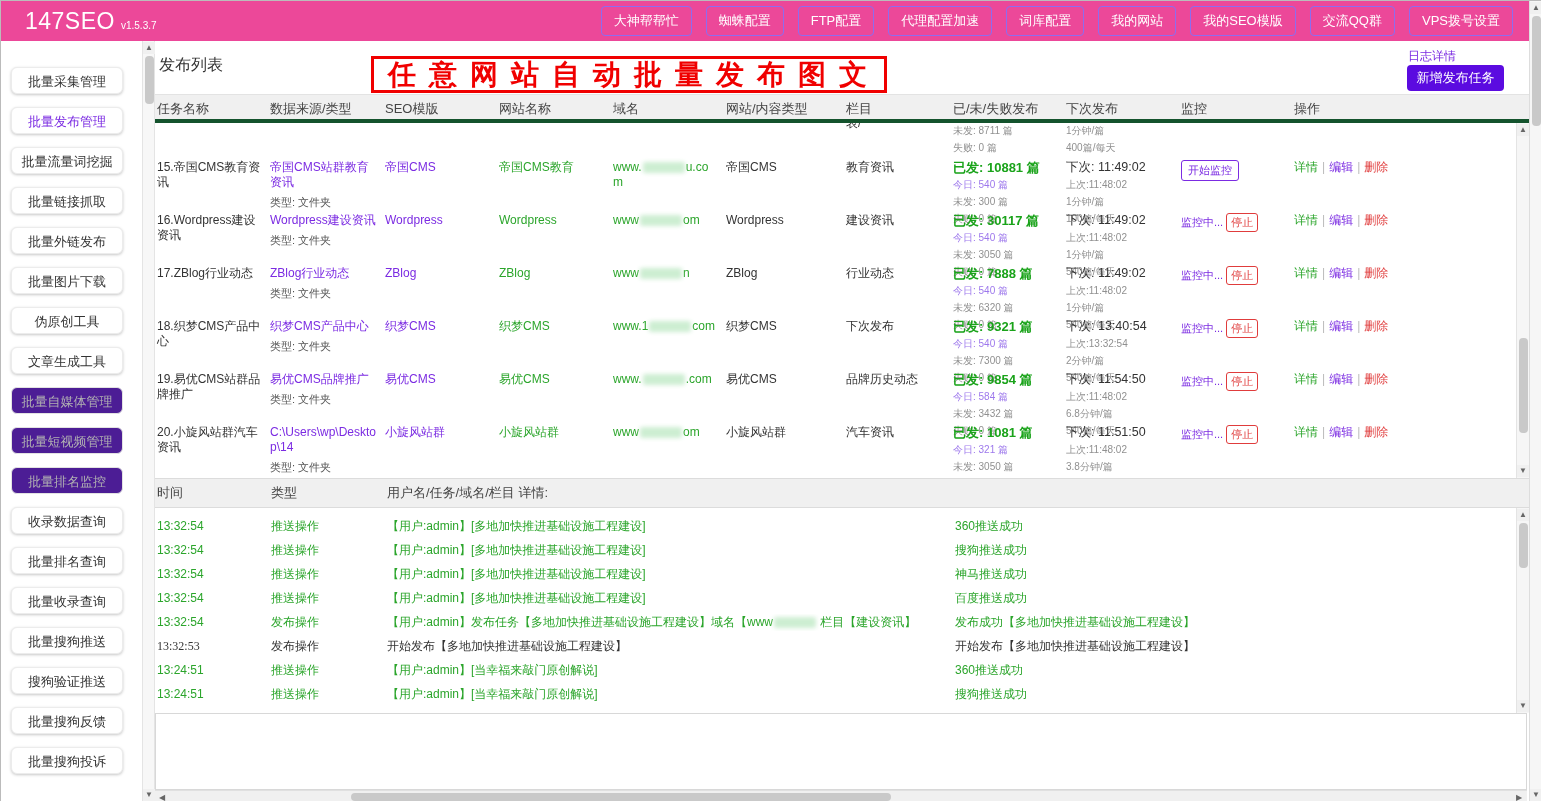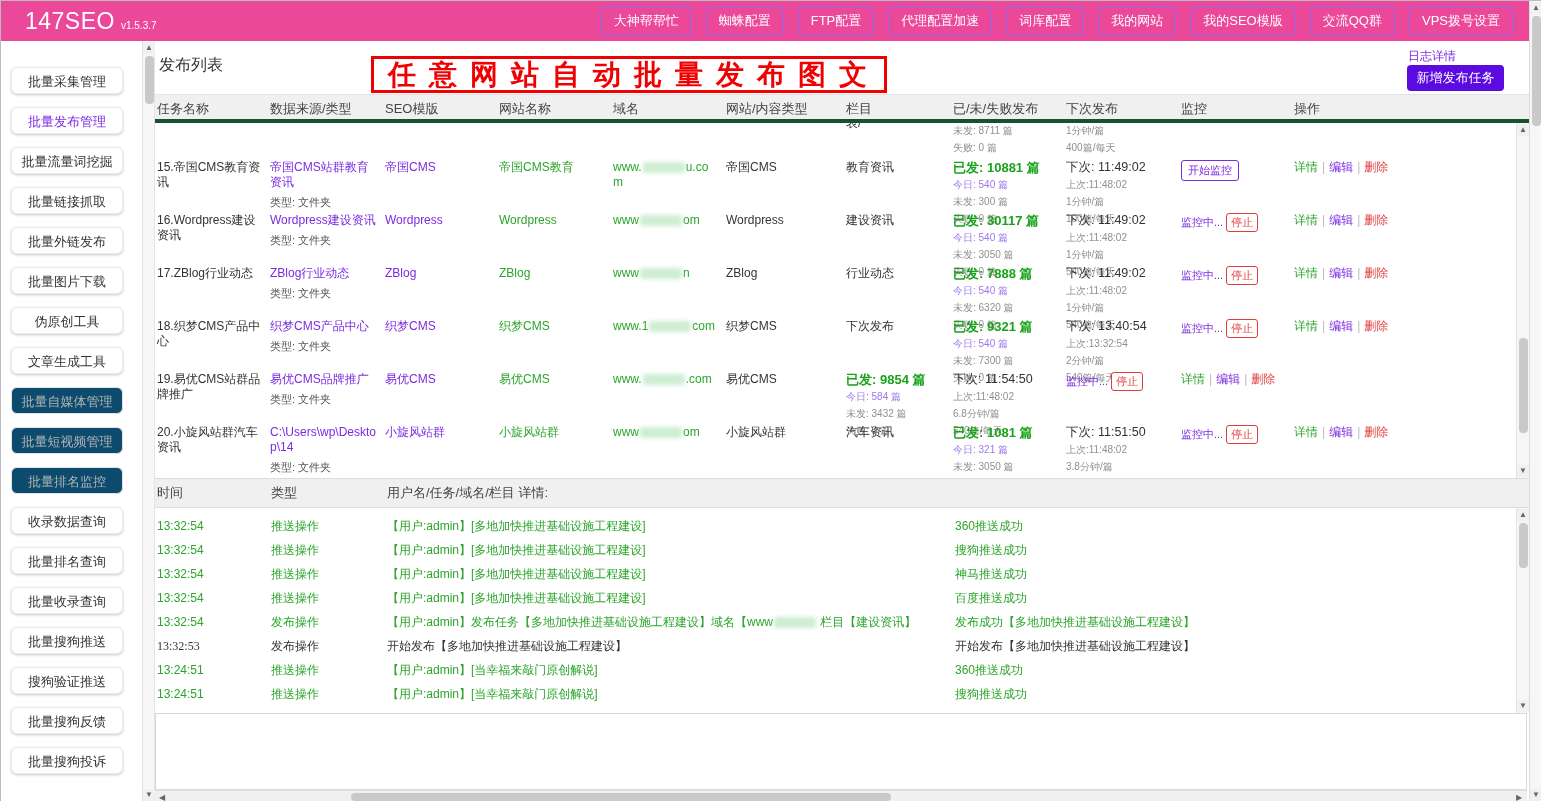--- a/index.html
+++ b/index.html
@@ -16,21 +16,21 @@
 
   
   .win-sb { position:absolute; left:1528px; top:0; width:13px; height:801px; background:#f6f6f6; border-left:1px solid #ddd; }
   .sb-arrow { position:absolute; left:0; width:12px; height:12px; font-size:8px; color:#666; text-align:center; line-height:12px; background:#f0f0f0; }
   .sb-thumb { position:absolute; left:2px; width:9px; background:#c9c9c9; border-radius:4px; }
 
   
   #sidebar { position:absolute; left:0; top:40px; width:141px; height:761px; background:#fff; padding-top:26px; }
   .side-btn { width:112px; height:27px; line-height:27px; margin:0 0 13px 10px; text-align:center; font-size:13px; color:#333; background:#fff; border:1px solid #ececec; border-radius:6px; box-shadow:0 1px 3px rgba(0,0,0,.22); cursor:pointer; white-space:nowrap; }
   .side-btn.active { color:#7b2be2; }
-  .side-btn.disabled { background:#0c4a6e; color:#b2b2b2; box-shadow:none; border:1px solid #e2e2e2; cursor:default; }
+  .side-btn.disabled { background:#4c1d95; color:#b2b2b2; box-shadow:none; border:1px solid #e2e2e2; cursor:default; }
   #side-sb { position:absolute; left:141px; top:40px; width:13px; height:761px; background:#f7f7f7; border-left:1px solid #e4e4e4; border-right:1px solid #e4e4e4; }
 
   
   #main { position:absolute; left:154px; top:40px; width:1374px; height:761px; background:#fff; }
   #page-title { position:absolute; left:4px; top:14px; font-size:16px; color:#333; }
   #banner { position:absolute; left:216px; top:15px; height:37px; border:3px solid #f00000; color:#f00000; font-weight:700; font-size:28px; letter-spacing:13px; padding:0 4px 0 14px; display:flex; align-items:center; white-space:nowrap; background:#fff; }
   #new-task-btn { position:absolute; left:1252px; top:24px; width:97px; height:26px; background:#5b0be0; color:#fff; font-size:13px; border:none; border-radius:4px; cursor:pointer; }
 
   .tcols { display:grid; grid-template-columns:113px 115px 114px 114px 113px 120px 107px 113px 115px 113px 1fr; padding-left:2px; }
   .lcols { display:grid; grid-template-columns:114px 116px 568px 1fr; padding-left:2px; }
@@ -260,20 +260,21 @@
             <div class="td"><span class="mon-running">监控中...</span><span class="mon-stop">停止</span></div>
             <div class="td"><span class="act-link act-0">详情</span><span class="act-sep">|</span><span class="act-link act-1">编辑</span><span class="act-sep">|</span><span class="act-link act-2">删除</span></div>
           </div>
           <div class="trow tcols">
             <div class="td">19.易优CMS站群品牌推广</div>
             <div class="td"><span class="purple">易优CMS品牌推广</span><span class="sub">类型: 文件夹</span></div>
             <div class="td"><span class="purple">易优CMS</span></div>
             <div class="td"><span class="green">易优CMS</span></div>
             <div class="td"><span class="green">www.<span class="blur-box"></span>.com</span></div>
             <div class="td">易优CMS</div>
+            <div class="td">品牌历史动态</div>
             <div class="td">
               <div class="pub-bold">已发: 9854 篇</div>
               <div class="ln-purple">今日: 584 篇</div>
               <div class="ln-gray">未发: 3432 篇</div>
               <div class="ln-gray">失败: 0 篇</div>
             </div>
             <div class="td">
               <div class="next-main">下次: 11:54:50</div>
               <div class="ln-gray">上次:11:48:02</div>
               <div class="ln-gray">6.8分钟/篇</div>

